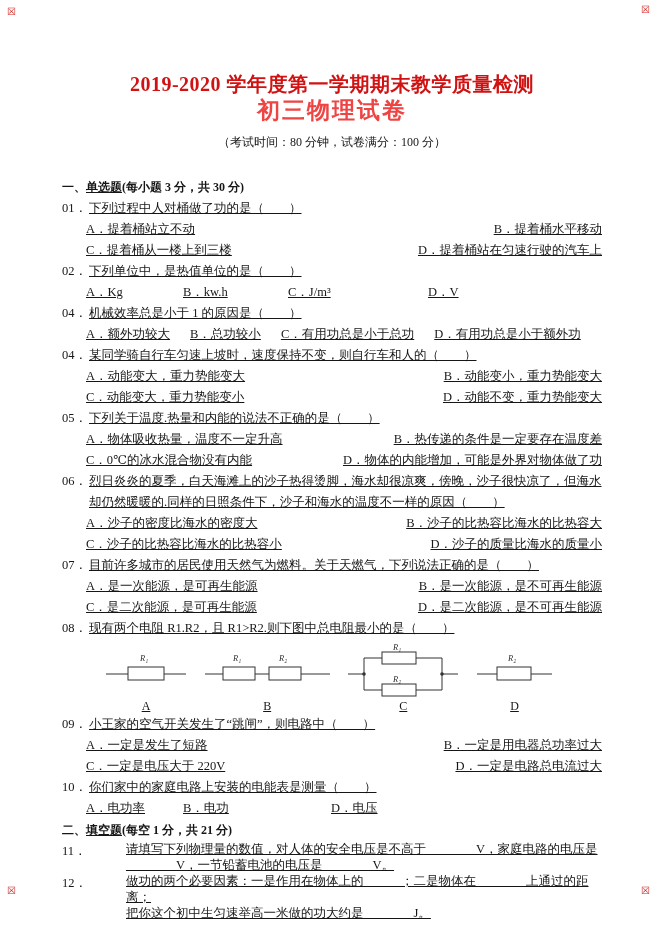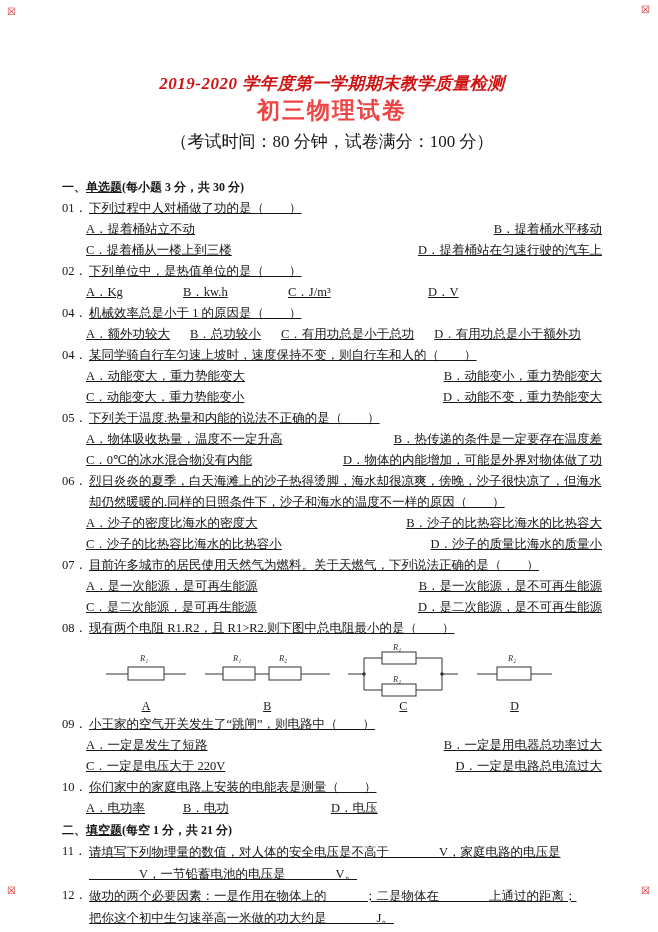--- a/index.html
+++ b/index.html
@@ -1,22 +1,22 @@
 <!DOCTYPE html>
 <html><head>
 <meta charset="utf-8">
 <style>
   html,body{margin:0;padding:0;background:#ffffff;}
   body{width:658px;height:932px;overflow:hidden;position:relative;
        font-family:"Liberation Serif","DejaVu Serif",serif;color:#161616;}
   .page{padding:74px 56px 0 62px;}
   .titleblock{text-align:center;}
-  .t1{color:#d01212;font-weight:bold;font-size:17px;line-height:20px;letter-spacing:0.5px;font-style:italic;}
+  .t1{color:#d01212;font-weight:bold;font-size:20px;line-height:20px;letter-spacing:0.5px;}
   .t2{color:#ef4444;font-weight:bold;font-size:23px;line-height:28px;margin-top:3px;letter-spacing:2px;}
-  .t3{font-size:17px;line-height:16px;margin-top:9px;}
+  .t3{font-size:12px;line-height:16px;margin-top:9px;}
   .sec-h{font-size:12px;font-weight:bold;line-height:22px;}
   .sec1-h{margin-top:26px;}
   .sec-h .word{text-decoration:underline;}
   .sec-h .note{font-weight:bold;}
   .question{font-size:12.5px;text-decoration:underline;}
   .stem{position:relative;padding-left:27px;line-height:21px;}
   .qnum{position:absolute;left:0;top:0;}
   .u{text-decoration:underline;}
   .row{display:flex;padding-left:24px;line-height:21px;}
   .row.half .cell:nth-child(1){width:212px;}
@@ -24,21 +24,21 @@
   .row.four-a .cell:nth-child(1){width:97px;}
   .row.four-a .cell:nth-child(2){width:105px;}
   .row.four-a .cell:nth-child(3){width:140px;}
   .row.four-b .cell:nth-child(1){width:97px;}
   .row.four-b .cell:nth-child(2){width:148px;}
   .row.four-b .cell:nth-child(3){width:140px;}
   .row.inline .cell{margin-right:20px;}
   .row.inline .cell:last-child{margin-right:0;}
   .fill{position:relative;padding-left:27px;line-height:21px;}
   .fill .qnum{position:absolute;left:0;top:0;}
-  .fline{line-height:22px;}
+  .fline{line-height:16px;margin-left:37px;}
   .figrow{display:flex;justify-content:space-between;align-items:flex-end;
           margin:3px 50px 1px 44px;}
   .fig{text-align:center;}
   .fig svg{display:block;}
   .figletter{font-size:12px;line-height:14px;margin-top:1px;}
   .corner{position:absolute;color:#cc2222;font-size:10px;line-height:10px;}
   .c-tl{left:7px;top:7px;}
   .c-tr{right:8px;top:5px;}
   .c-bl{left:7px;bottom:36px;}
   .c-br{right:8px;bottom:36px;}

